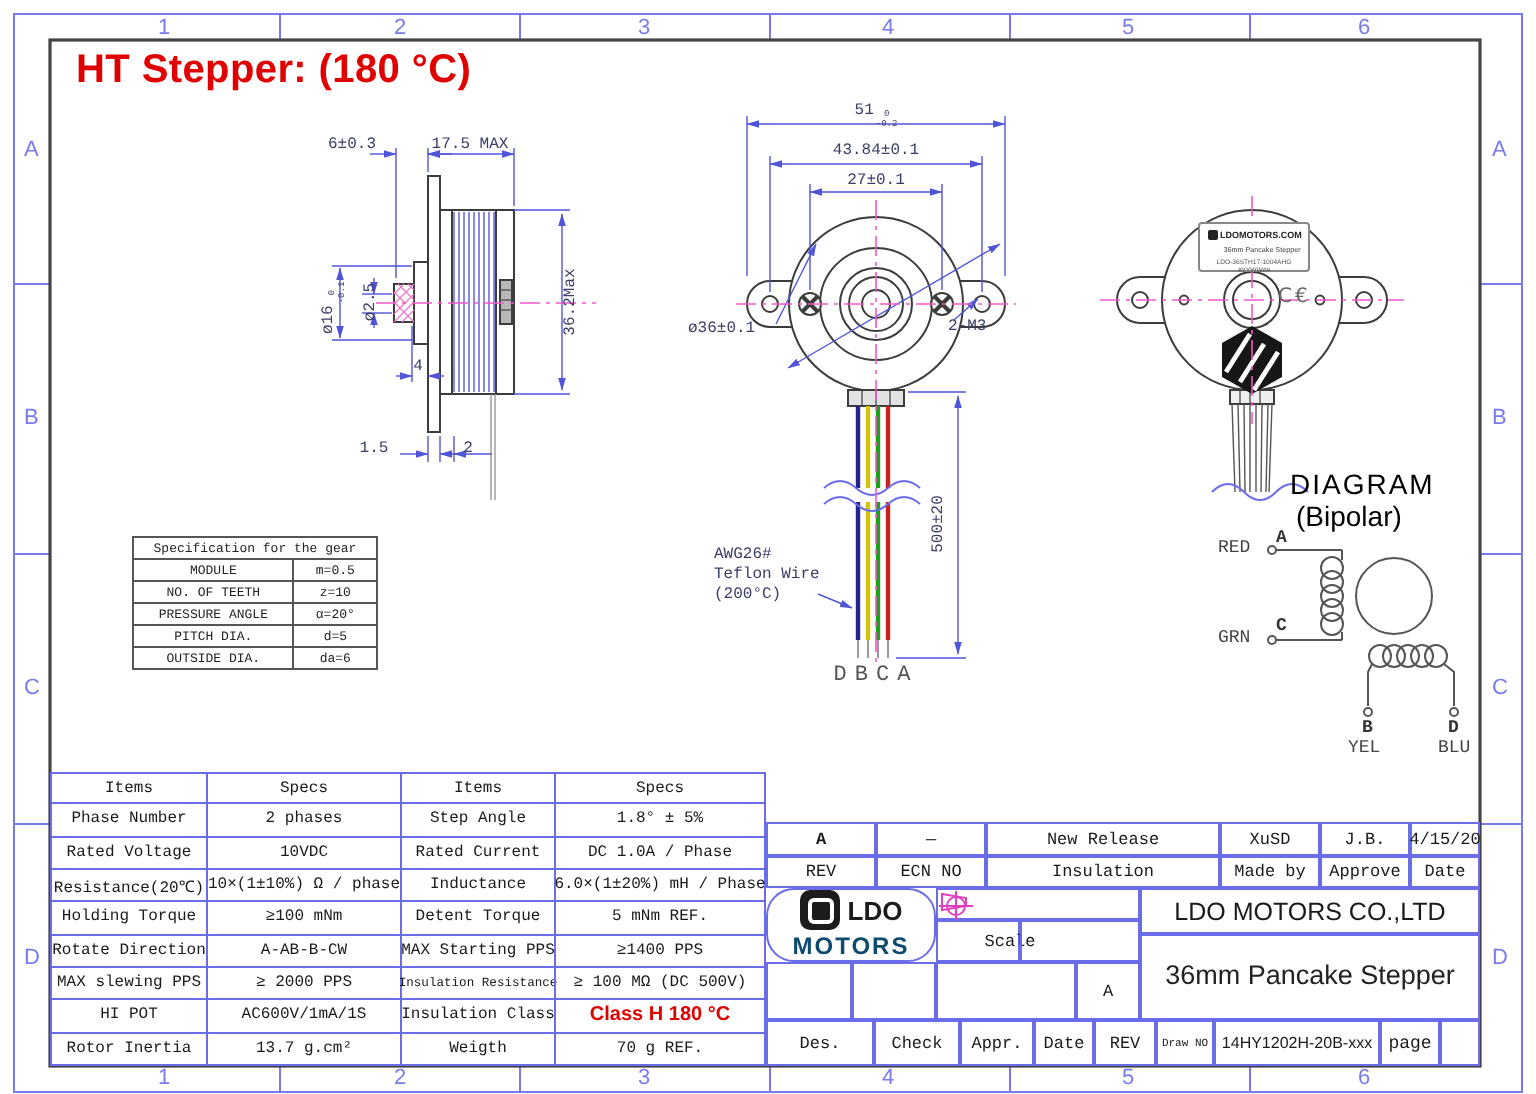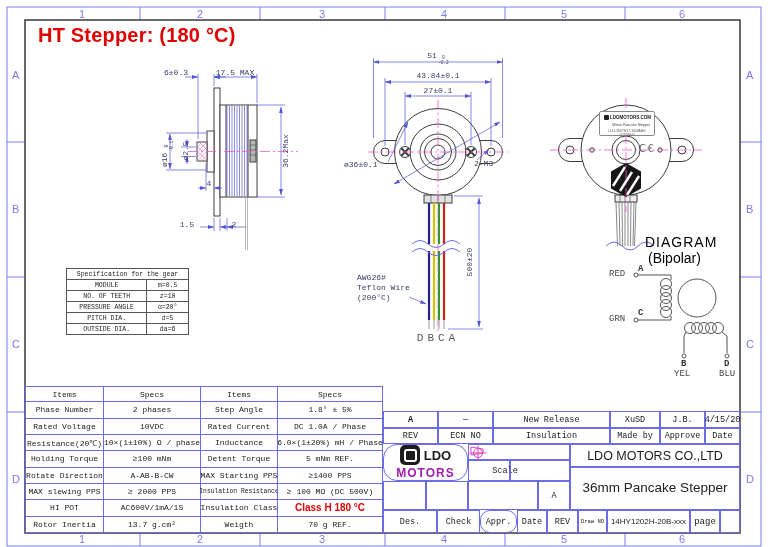--- a/index.html
+++ b/index.html
@@ -42,21 +42,21 @@
   .cell{position:absolute;box-sizing:border-box;border:0.8px solid #6a6ce8;
        display:flex;align-items:center;justify-content:center;white-space:nowrap;background:transparent;}
   .sans{font-family:"Liberation Sans",sans-serif;}
   .logo-wrap{flex-direction:column;gap:0px;}
   .logo-row{display:flex;align-items:center;gap:4px;}
   .logo-sq{width:20px;height:20px;background:#1c1c1c;border-radius:5px;position:relative;}
   .logo-sq:before{content:"";position:absolute;left:4px;top:4px;width:9px;height:9px;
        border:2.2px solid #fff;border-radius:3px;}
   .logo-txt{font-family:"Liberation Sans",sans-serif;font-weight:bold;font-size:13px;color:#1c1c1c;}
   .motors-txt{font-family:"Liberation Sans",sans-serif;font-weight:bold;font-size:12px;
-       color:#a21caf;letter-spacing:1px;margin-top:1px;}
+       color:#0c4a6e;letter-spacing:1px;margin-top:1px;}
   .sticker{position:absolute;left:599px;top:111px;width:54px;height:23px;border:0.7px solid #888;
        border-radius:2px;z-index:4;background:#fff;}
   .sticker .b1{position:absolute;left:10px;top:3px;font-size:4.5px;font-weight:bold;color:#222;
        font-family:"Liberation Sans",sans-serif;}
   .sticker .b2{position:absolute;left:8px;top:11px;font-size:3.6px;color:#444;width:46px;text-align:center;
        font-family:"Liberation Sans",sans-serif;}
   .sticker .b3{position:absolute;left:2px;top:16.5px;font-size:3.3px;color:#555;width:50px;text-align:center;
        font-family:"Liberation Sans",sans-serif;}
   .sticker .chip{position:absolute;left:4px;top:3px;width:5px;height:5px;background:#222;border-radius:1px;}
   .ce{position:absolute;left:639px;top:143px;font-size:10px;color:#666;letter-spacing:1.5px;
@@ -484,21 +484,21 @@
   <div class="cell" style="left:85px;top:70px;width:70px;height:29px;"></div>
   <div class="cell" style="left:155px;top:70px;width:32px;height:29px;">A</div>
 
   <div class="cell sans" style="left:187px;top:33px;width:170px;height:23px;font-size:12.5px;">LDO MOTORS CO.,LTD</div>
   <div class="cell sans" style="left:187px;top:56px;width:170px;height:43px;flex-direction:column;font-size:13.5px;color:#222;line-height:1.35;">
     <span>36mm Pancake Stepper</span>
   </div>
 
   <div class="cell" style="left:0;top:99px;width:54px;height:23px;">Des.</div>
   <div class="cell" style="left:54px;top:99px;width:43px;height:23px;">Check</div>
-  <div class="cell" style="left:97px;top:99px;width:37px;height:23px;border-radius:10px;">Appr.</div>
+  <div class="cell" style="left:97px;top:99px;width:37px;height:23px;">Appr.</div>
   <div class="cell" style="left:134px;top:99px;width:30px;height:23px;">Date</div>
   <div class="cell" style="left:164px;top:99px;width:31px;height:23px;">REV</div>
   <div class="cell" style="left:195px;top:99px;width:29px;height:23px;font-size:5.5px;text-align:center;">Draw NO</div>
   <div class="cell sans" style="left:224px;top:99px;width:83px;height:23px;font-size:8px;">14HY1202H-20B-xxx</div>
   <div class="cell" style="left:307px;top:99px;width:30px;height:23px;font-size:9px;">page</div>
   <div class="cell" style="left:337px;top:99px;width:20px;height:23px;"></div>
 </div>
 
 </div>
 

